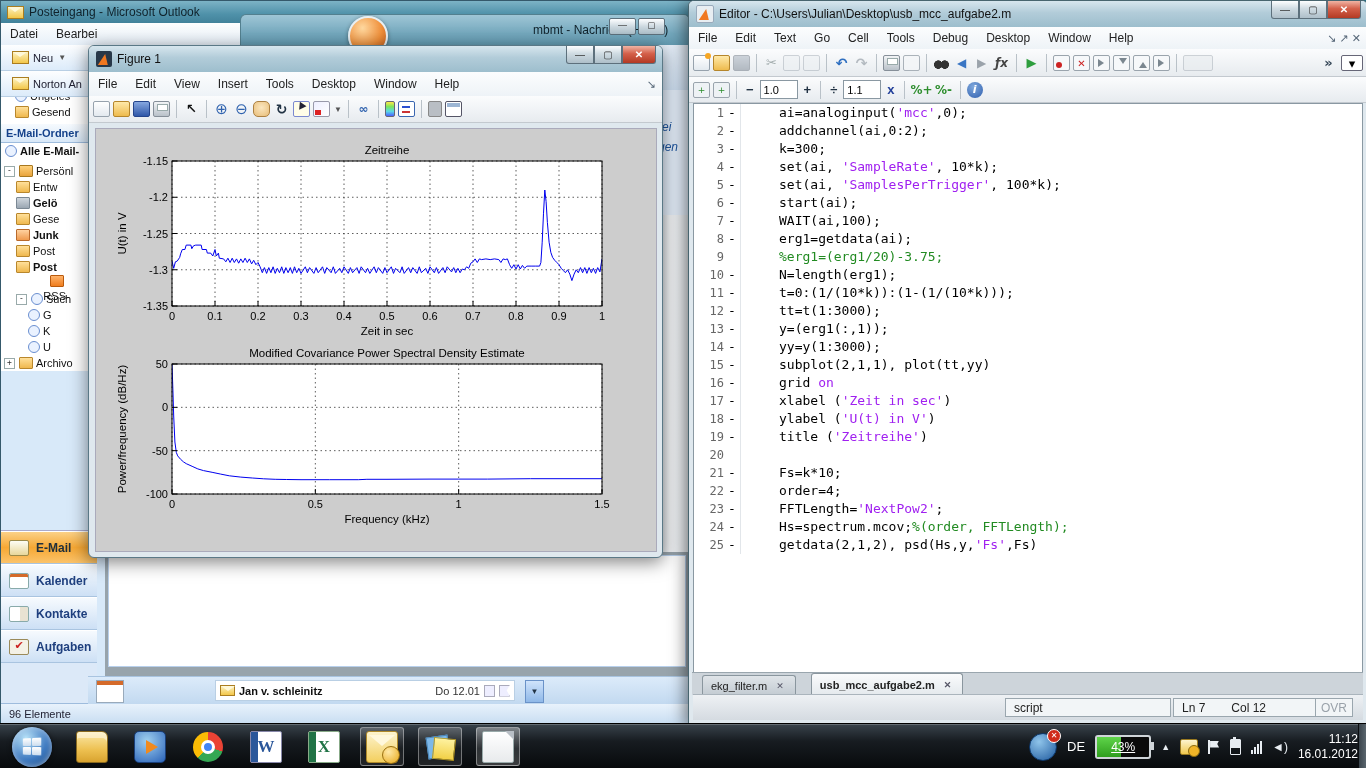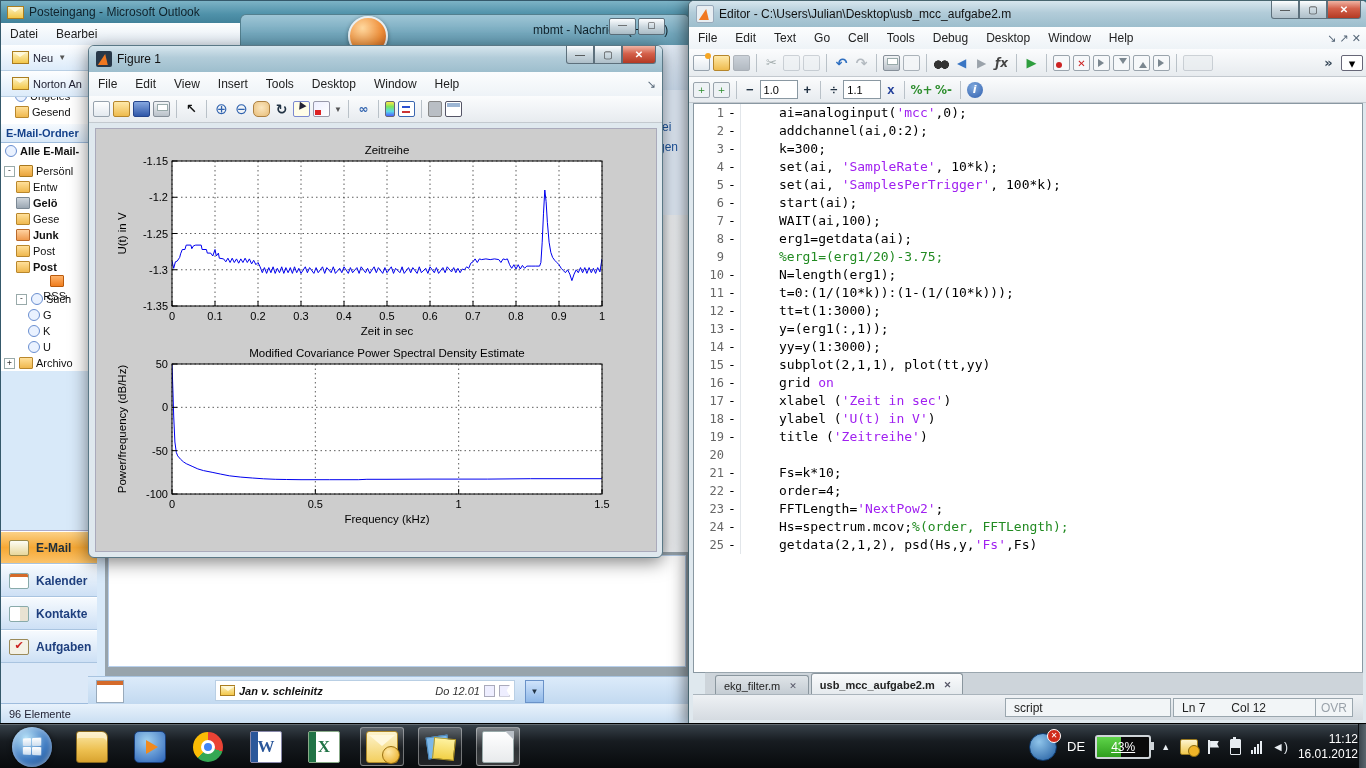--- a/index.html
+++ b/index.html
@@ -107,21 +107,21 @@
   .nav-btn{height:31px;border-top:1px solid #fff;border-bottom:1px solid #a9c4e0;display:flex;align-items:center;gap:7px;
     padding-left:8px;background:linear-gradient(#f6fafe,#cde0f5);font-size:12px;font-weight:bold;color:#1e3f7e;}
   .nav-btn.active{background:linear-gradient(#fbd187,#f6a834 50%,#fbc36a);color:#20303c;}
   .nvi{width:18px;height:14px;flex:none;border-radius:2px;}
   .nvi.mail{background:linear-gradient(#fdfdf4,#e8d79a);border:1px solid #9a8a4a;}
   .nvi.cal{background:#fff;border:1px solid #8aa;box-shadow:inset 0 3px 0 #d46a2a;}
   .nvi.contact{background:#fff;border:1px solid #8aa;box-shadow:inset -8px 0 0 #e8e2d2;}
   .nvi.task{background:#f4f1e6;border:1px solid #9a8a5a;color:#c22;font:bold 11px/12px "DejaVu Sans",sans-serif;text-align:center;}
   #ol-status{left:0;right:0;bottom:0;height:20px;position:absolute;background:linear-gradient(#e8f2fc,#c8ddf2);
     border-top:1px solid #9ebcdd;display:flex;align-items:center;padding-left:8px;font-size:11px;color:#223;}
-  #ol-footer{left:88px;top:676px;width:600px;height:27px;position:absolute;background:linear-gradient(#dcebfa,#c2d9f0);border-top:1px solid #a9c4e0;font-style:italic;}
+  #ol-footer{left:88px;top:676px;width:600px;height:27px;position:absolute;background:linear-gradient(#dcebfa,#c2d9f0);border-top:1px solid #a9c4e0;}
   #mail-row{position:absolute;left:127px;top:3px;width:300px;height:21px;background:#fff;border:1px solid #b9cfe4;
     display:flex;align-items:center;font-size:11px;color:#111;padding:0 4px;gap:4px;box-sizing:border-box;}
   #mail-row .from{font-weight:bold;}
   #mail-row .date{margin-left:auto;color:#333;}
   .flag-ic{width:9px;height:10px;border:1px solid #aab;background:#eef;}
   #scroll-btn{position:absolute;left:437px;top:3px;width:17px;height:21px;background:linear-gradient(#cfe3fb,#8fb8e8);
     border:1px solid #6a92c8;color:#234;font-size:8px;display:flex;align-items:center;justify-content:center;}
   #footer-cal{position:absolute;left:8px;top:3px;width:26px;height:21px;background:#fff;border:1px solid #9ab;
     box-shadow:inset 0 4px 0 #d46a2a;}
 
@@ -129,21 +129,21 @@
   #msg-title{left:240px;top:14px;width:448px;height:31px;position:absolute;border:1px solid #53808f;border-bottom:none;
     border-radius:6px 6px 0 0;background:linear-gradient(#9fc6d6,#74a8bd 60%,#639bb2);font-size:12px;color:#10222b;}
   #msg-title .t{position:absolute;left:292px;top:8px;}
   #msg-btn-row{position:absolute;right:24px;top:3px;display:flex;gap:2px;}
   .msg-btn{width:25px;height:15px;background:linear-gradient(#fdfeff,#cdd9e0 50%,#adbfc9);border:1px solid #5d707c;border-radius:2px;
     font-size:9px;color:#333;text-align:center;line-height:13px;}
   #office-orb{left:348px;top:16px;width:36px;height:36px;border-radius:50%;position:absolute;
     background:radial-gradient(circle at 35% 28%,#ffd9a0,#ef8f3a 55%,#b34f18);border:2px solid #e8eff2;box-shadow:0 1px 4px rgba(0,0,0,.4);}
   #msg-sliver-tabs{left:655px;top:45px;width:33px;height:45px;position:absolute;background:linear-gradient(#e8f1fb,#cfe0f2);border-left:1px solid #9ab0c4;}
   #msg-sliver-ribbon{left:655px;top:90px;width:33px;height:125px;position:absolute;background:#e4eefa;border-left:1px solid #9ab0c4;
-    font-size:12px;color:#1e56a0;}
+    font-size:12px;color:#1e56a0;font-style:italic;}
   #msg-sliver-ribbon .f1{position:absolute;left:6px;top:30px;}
   #msg-sliver-ribbon .f2{position:absolute;left:2px;top:50px;}
   #msg-sliver-body{left:655px;top:215px;width:33px;height:337px;position:absolute;border-left:1px solid #9aa8b2;
     background:linear-gradient(90deg,#cfd6db,#f4f6f8 40%,#e6eaee);}
   #msg-body{left:105px;top:552px;width:578px;height:112px;position:absolute;background:#fff;
     border:3px solid #98a4ac;border-bottom-width:9px;box-shadow:inset 0 0 0 1px #b8d0ec;}
 
   
   #figwin{left:88px;top:45px;width:573px;height:511px;background:#dfe8ee;border-radius:6px;
     border:1px solid #5a7886;position:absolute;box-shadow:0 4px 18px rgba(0,0,0,.5);}
@@ -162,22 +162,22 @@
   #ed-title{height:26px;}
   #ed-menubar{top:26px;height:22px;}
   #ed-toolbar1{top:48px;height:28px;}
   #ed-toolbar2{top:76px;height:26px;}
   #ed-code{position:absolute;left:4px;right:4px;top:102px;bottom:51px;background:#fff;border:1px solid #8a98a2;overflow:hidden;}
   .code-row{display:flex;height:18px;line-height:18px;font-family:"DejaVu Sans Mono",monospace;font-size:13px;white-space:pre;}
   .code-row .ln{width:30px;text-align:right;color:#666;font-size:12px;flex:none;}
   .code-row .dash{width:16px;text-align:center;color:#000;flex:none;border-right:1px solid #e2e6ea;}
   .code-row .src{padding-left:38px;}
   .tok-t{color:#000;} .tok-s{color:#A020F0;} .tok-c{color:#228B22;}
-  #ed-tabs{position:absolute;left:16px;right:4px;bottom:29px;height:22px;background:#cdd4da;border-top:1px solid #9aa6ae;
-    display:flex;align-items:flex-end;padding-left:10px;gap:2px;}
+  #ed-tabs{position:absolute;left:3px;right:4px;bottom:29px;height:22px;background:#cdd4da;border-top:1px solid #9aa6ae;
+    display:flex;align-items:flex-end;padding-left:10px;gap:15px;}
   .ed-tab{height:19px;display:flex;align-items:center;gap:6px;padding:0 8px;font-size:11px;color:#222;
     background:linear-gradient(#dfe4e8,#c3cbd2);border:1px solid #8a969e;border-bottom:none;border-radius:3px 3px 0 0;}
   .ed-tab.active{background:linear-gradient(#fafbfc,#e4e9ed);height:21px;font-weight:bold;}
   .tab-x{font-size:9px;color:#556;border:1px solid transparent;padding:0 2px;}
   #ed-status{position:absolute;left:4px;right:4px;bottom:4px;height:25px;background:linear-gradient(#eef1f4,#d5dbe1);
     border-top:1px solid #aab4bc;display:flex;align-items:center;font-size:12px;color:#222;}
   .st-box{border:1px solid #9aa6ae;background:#f2f5f7;height:19px;display:flex;align-items:center;padding:0 8px;box-sizing:border-box;}
   #st-script{position:absolute;left:312px;width:166px;}
   #st-lncol{position:absolute;left:480px;width:164px;display:flex;gap:26px;}
   #st-ovr{position:absolute;left:622px;width:38px;color:#9aa2aa;justify-content:center;}

